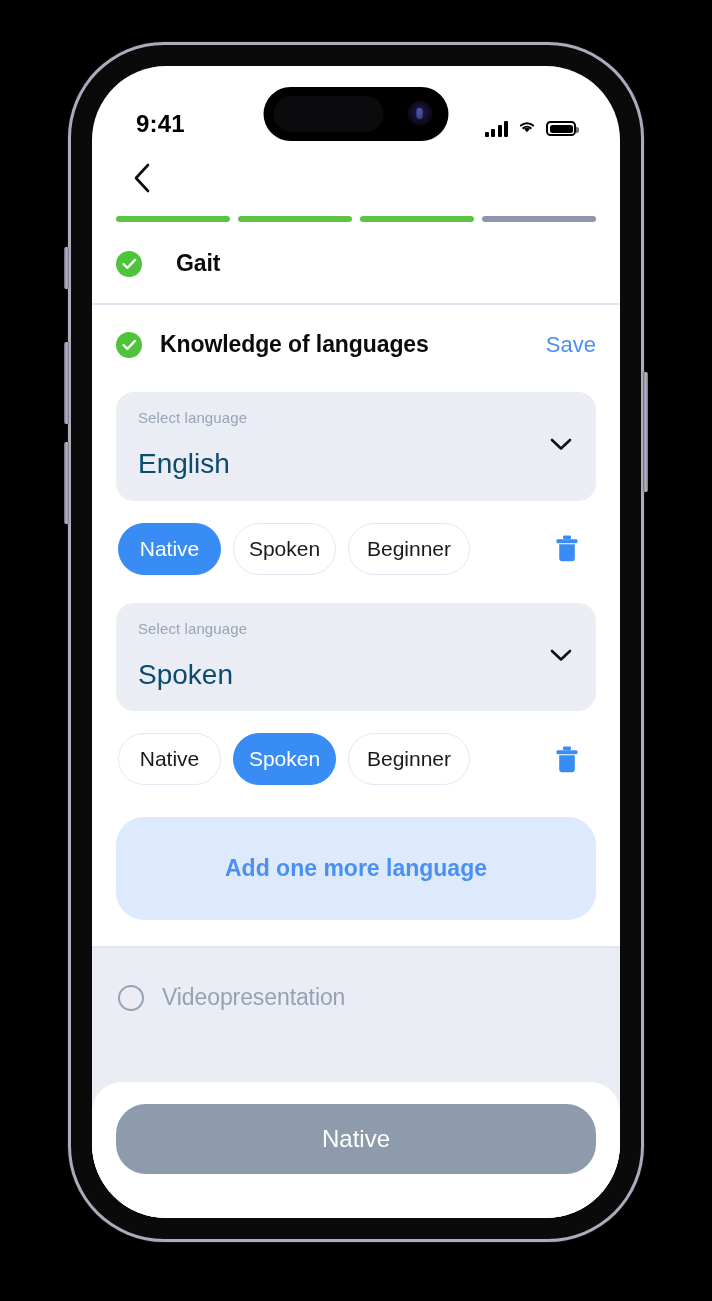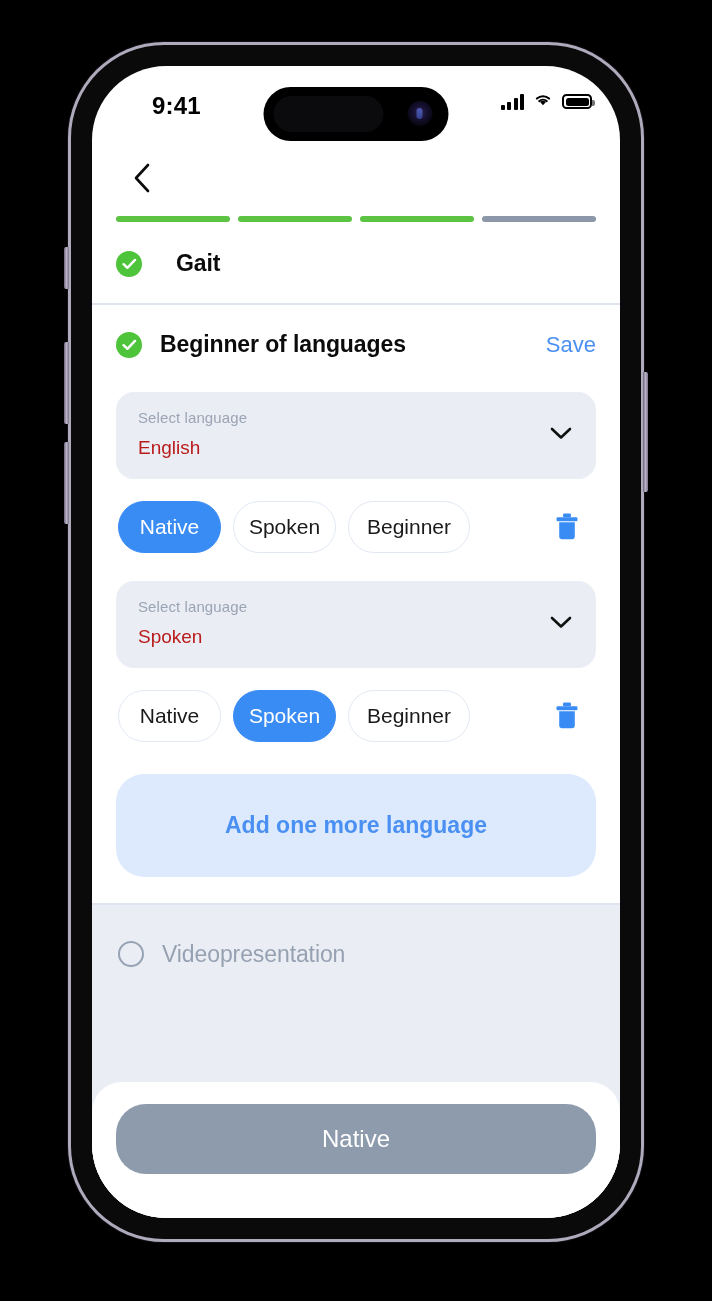--- a/index.html
+++ b/index.html
@@ -63,23 +63,23 @@
   }
   #island-camera::after{
     content:""; position:absolute; left:9px; top:7px;
     width:6px; height:11px; border-radius:3px;
     background:linear-gradient(180deg,#5c6fd6,#3b4fa8);
     opacity:.75;
   }
 
   
   #status-bar{
-    position:absolute; left:16px; top:0; width:100%; height:76px;
-    display:flex; align-items:flex-start; justify-content:space-between;
-    padding:16px 44px; z-index:20;
+    position:absolute; left:0; top:0; width:100%; height:76px;
+    display:flex; align-items:flex-end; justify-content:space-between;
+    padding:4px 44px; z-index:20;
   }
   #status-time{ font-size:24px; font-weight:600; color:#000; letter-spacing:.2px; margin-top:10px;}
   #status-icons{ display:flex; align-items:center; gap:9px; margin-top:10px;}
 
   .sig-bars{ display:flex; align-items:flex-end; gap:2.5px; height:16px;}
   .sig-bars i{ display:block; width:4px; background:#000; border-radius:1px;}
   .sig-bars i:nth-child(1){height:5px;}
   .sig-bars i:nth-child(2){height:8px;}
   .sig-bars i:nth-child(3){height:12px;}
   .sig-bars i:nth-child(4){height:16px;}
@@ -137,21 +137,21 @@
   .lang-block{ margin-bottom:10px; }
 
   .select-field{
     position:relative;
     background:#eaeef4;
     border-radius:18px;
     padding:16px 22px 18px 22px;
     cursor:pointer;
   }
   .select-label{ font-size:15px; color:#9aa4b4; line-height:1.35; letter-spacing:.1px;}
-  .select-value{ font-size:19px; color:#b91c1c; line-height:1.3; margin-top:8px;}
+  .select-value{ font-size:28px; color:#0c4a6e; line-height:1.3; margin-top:18px;}
   .chev{
     position:absolute; right:24px; top:50%; transform:translateY(-50%);
   }
 
   .chip-row{
     display:flex; align-items:center; gap:12px;
     padding:22px 2px 18px 2px;
   }
   .chip{
     border-radius:28px;
@@ -284,21 +284,21 @@
       <div class="divider"></div>
 
       <div id="lang-section">
 
         <div id="lang-header">
           <span class="check-circle">
             <svg width="15" height="12" viewBox="0 0 15 12">
               <path d="M1.6 6.2 L5.4 9.8 L13 1.9" stroke="#fff" stroke-width="2.4" fill="none" stroke-linecap="round" stroke-linejoin="round"></path>
             </svg>
           </span>
-          <span class="section-title">Beginner of languages</span>
+          <span class="section-title">Knowledge of languages</span>
           <span id="save-button">Save</span>
         </div>
 
         <div class="lang-block">
           <div class="select-field">
             <div class="select-label">Select language</div>
             <div class="select-value">English</div>
             <span class="chev">
               <svg width="22" height="13" viewBox="0 0 22 13">
                 <path d="M2 2 L11 10.5 L20 2" stroke="#111" stroke-width="2.6" fill="none" stroke-linecap="round" stroke-linejoin="round"></path>

